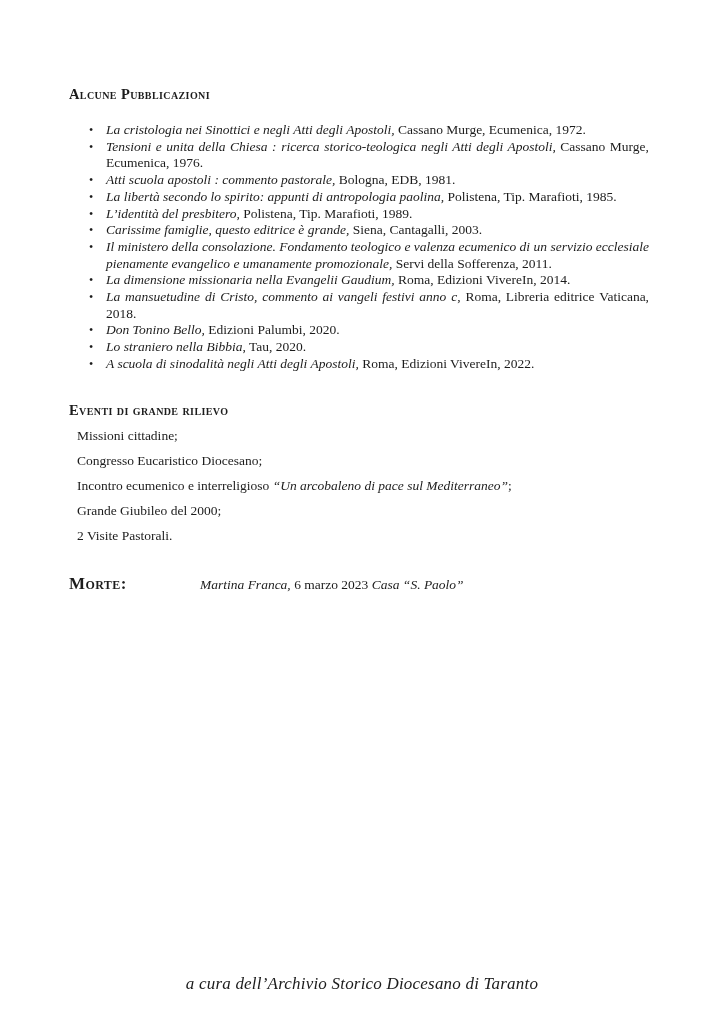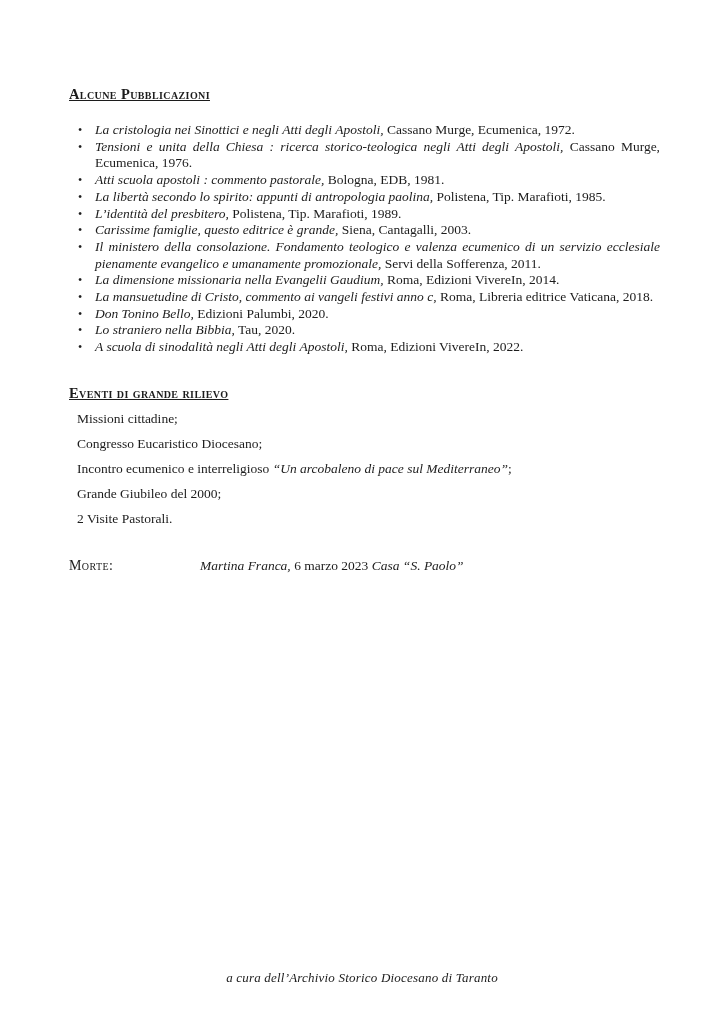--- a/index.html
+++ b/index.html
@@ -15,27 +15,26 @@
     position: absolute;
     left: 69px; right: 64px; top: 0;
   }
   .section-heading {
     margin: 0;
     font-size: 14.5px;
     line-height: 17px;
     font-weight: bold;
     font-variant: small-caps;
     letter-spacing: 0.4px;
-    text-decoration: underline;
   }
   .heading-pubs { padding-top: 86px; margin-bottom: 19px; }
   .heading-events { margin-top: 29px; margin-bottom: 8px; }
 
   ul.pub-list {
-    margin: 0; padding: 0;
+    margin: 11px; padding: 0;
     list-style: none;
     text-align: justify;
   }
   ul.pub-list li {
     position: relative;
     padding-left: 26px;
     font-size: 13.5px;
     line-height: 16.7px;
   }
   ul.pub-list li::before {
@@ -52,36 +51,36 @@
     line-height: 17px;
   }
   .morte-row {
     margin-top: 30px;
     display: flex;
     align-items: baseline;
   }
   .morte-label {
     width: 131px;
     flex: 0 0 131px;
-    font-weight: normal;
+    font-weight: bold;
     font-variant: small-caps;
-    font-size: 14px;
+    font-size: 17px;
     letter-spacing: 0.4px;
   }
   .morte-value {
     font-size: 13.5px;
     line-height: 17px;
   }
   .footer {
     position: absolute;
     left: 0; right: 0;
     top: 957px;
     text-align: center;
     font-style: italic;
-    font-size: 13px;
+    font-size: 17px;
     letter-spacing: 0.2px;
   }
 </style>
 </head>
 <body>
 
 <div class="content">
 
   <p class="section-heading heading-pubs">Alcune Pubblicazioni</p>
 

